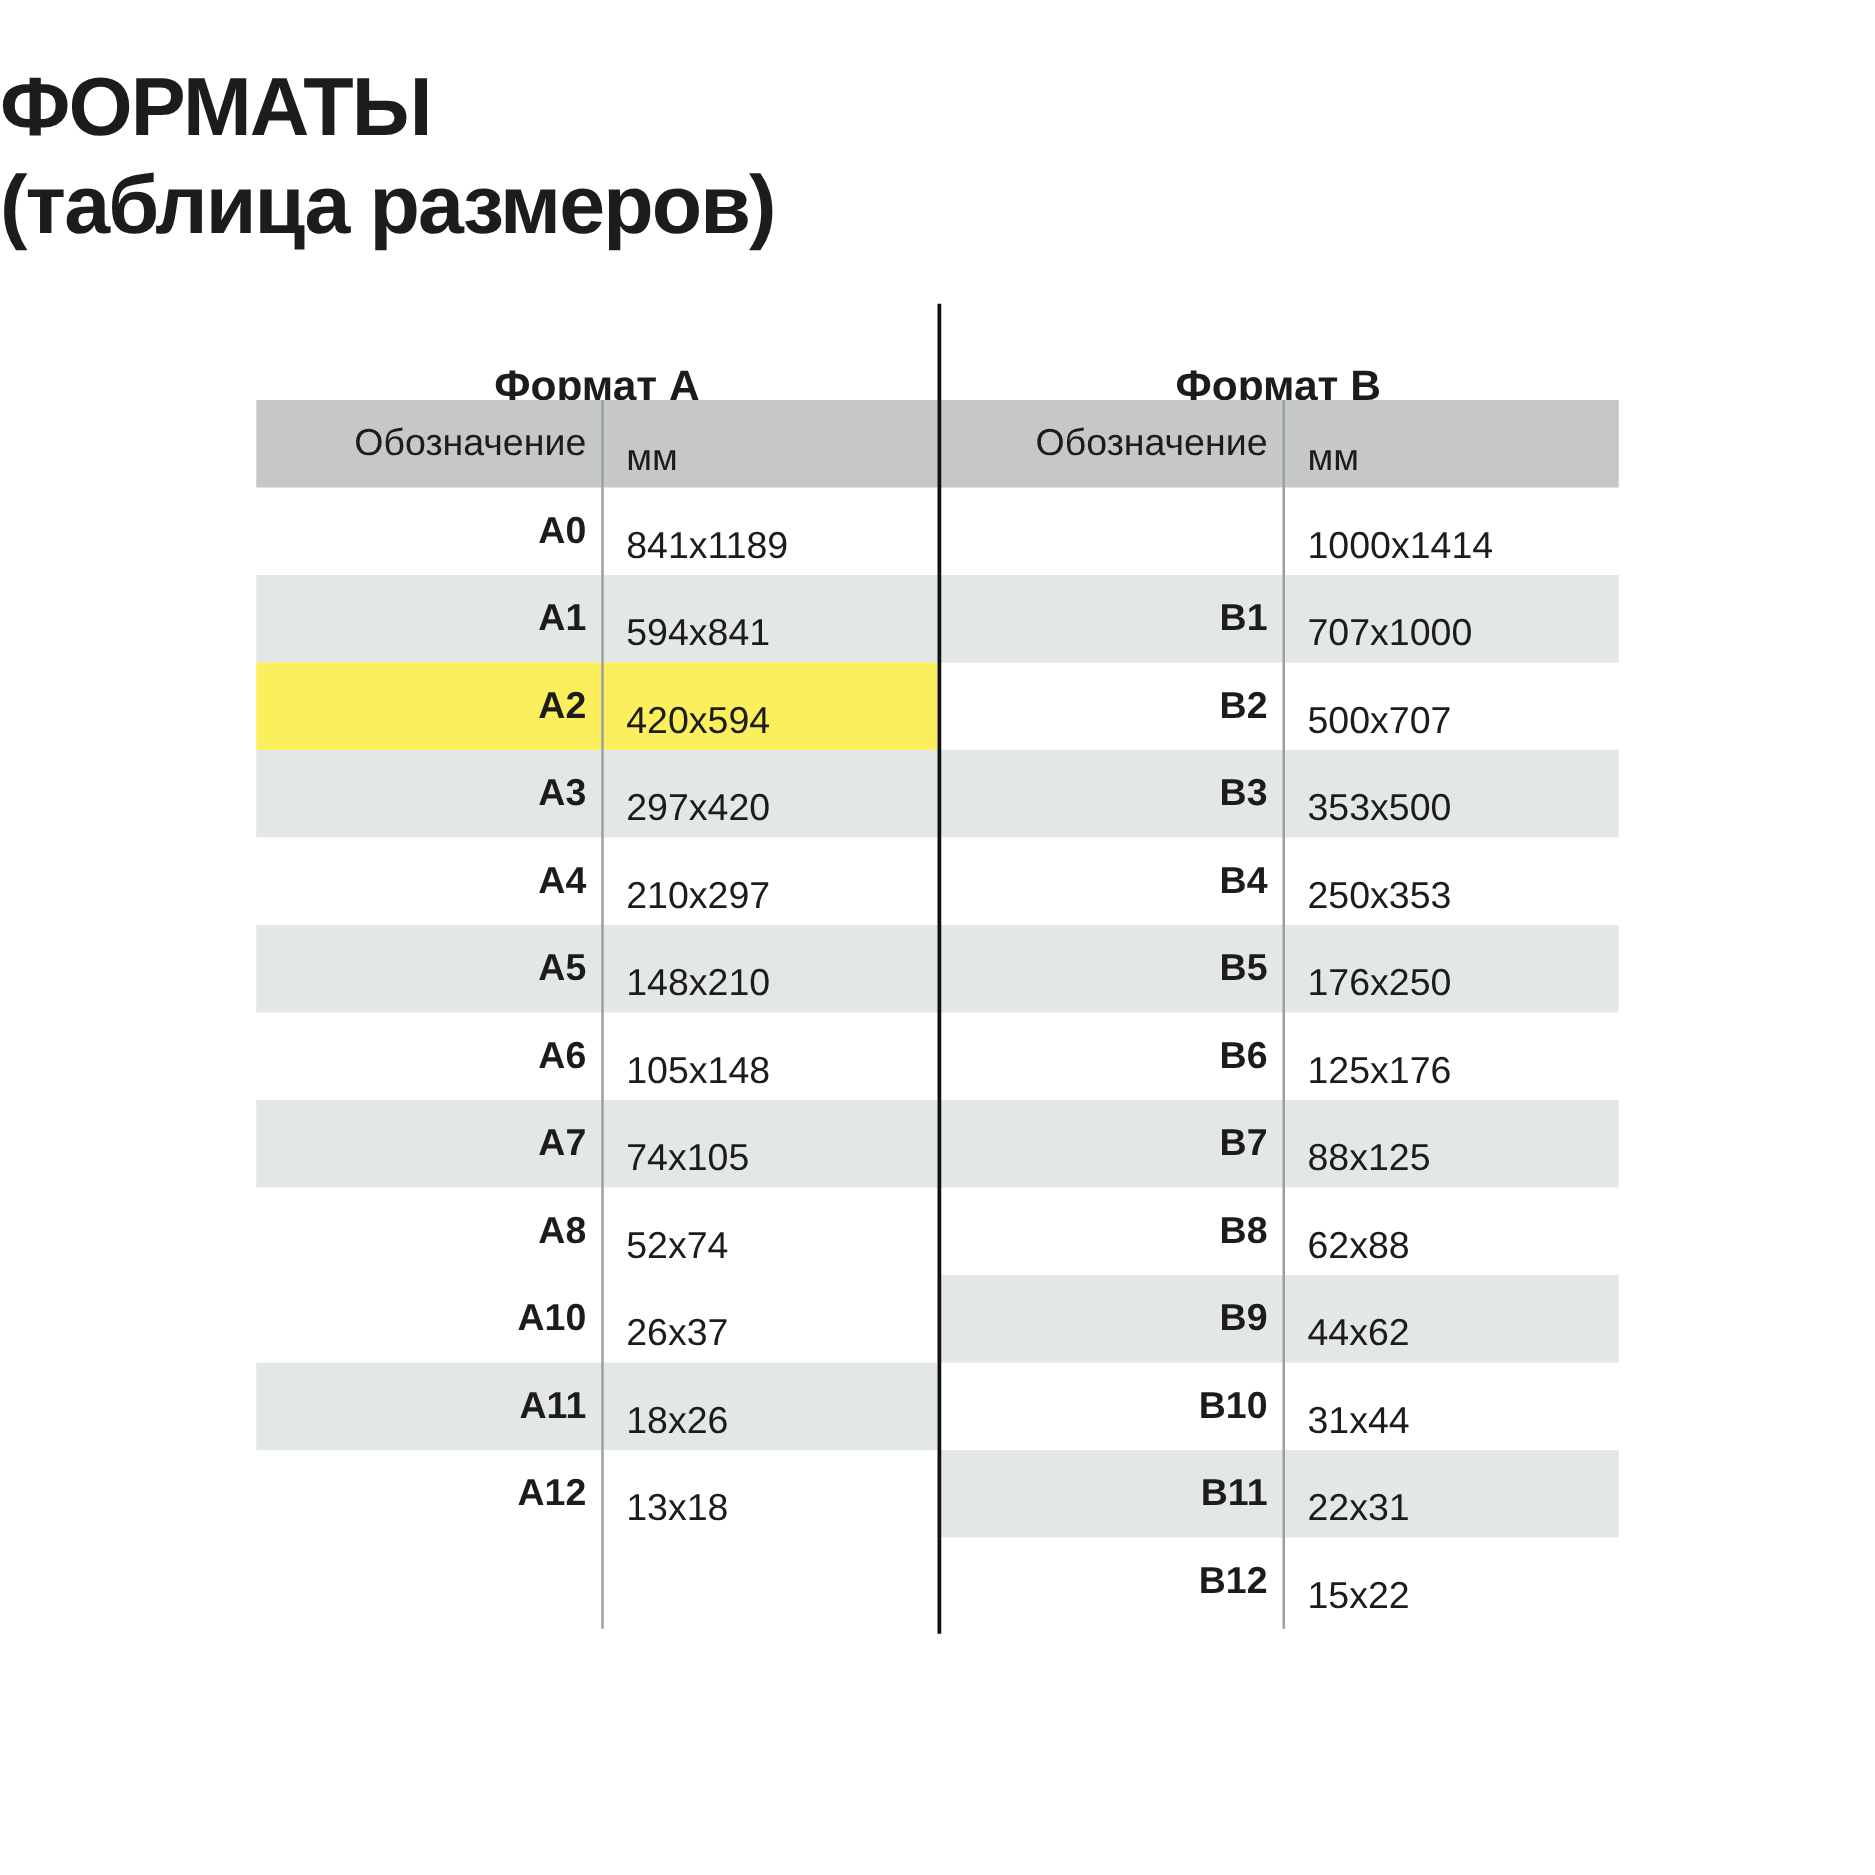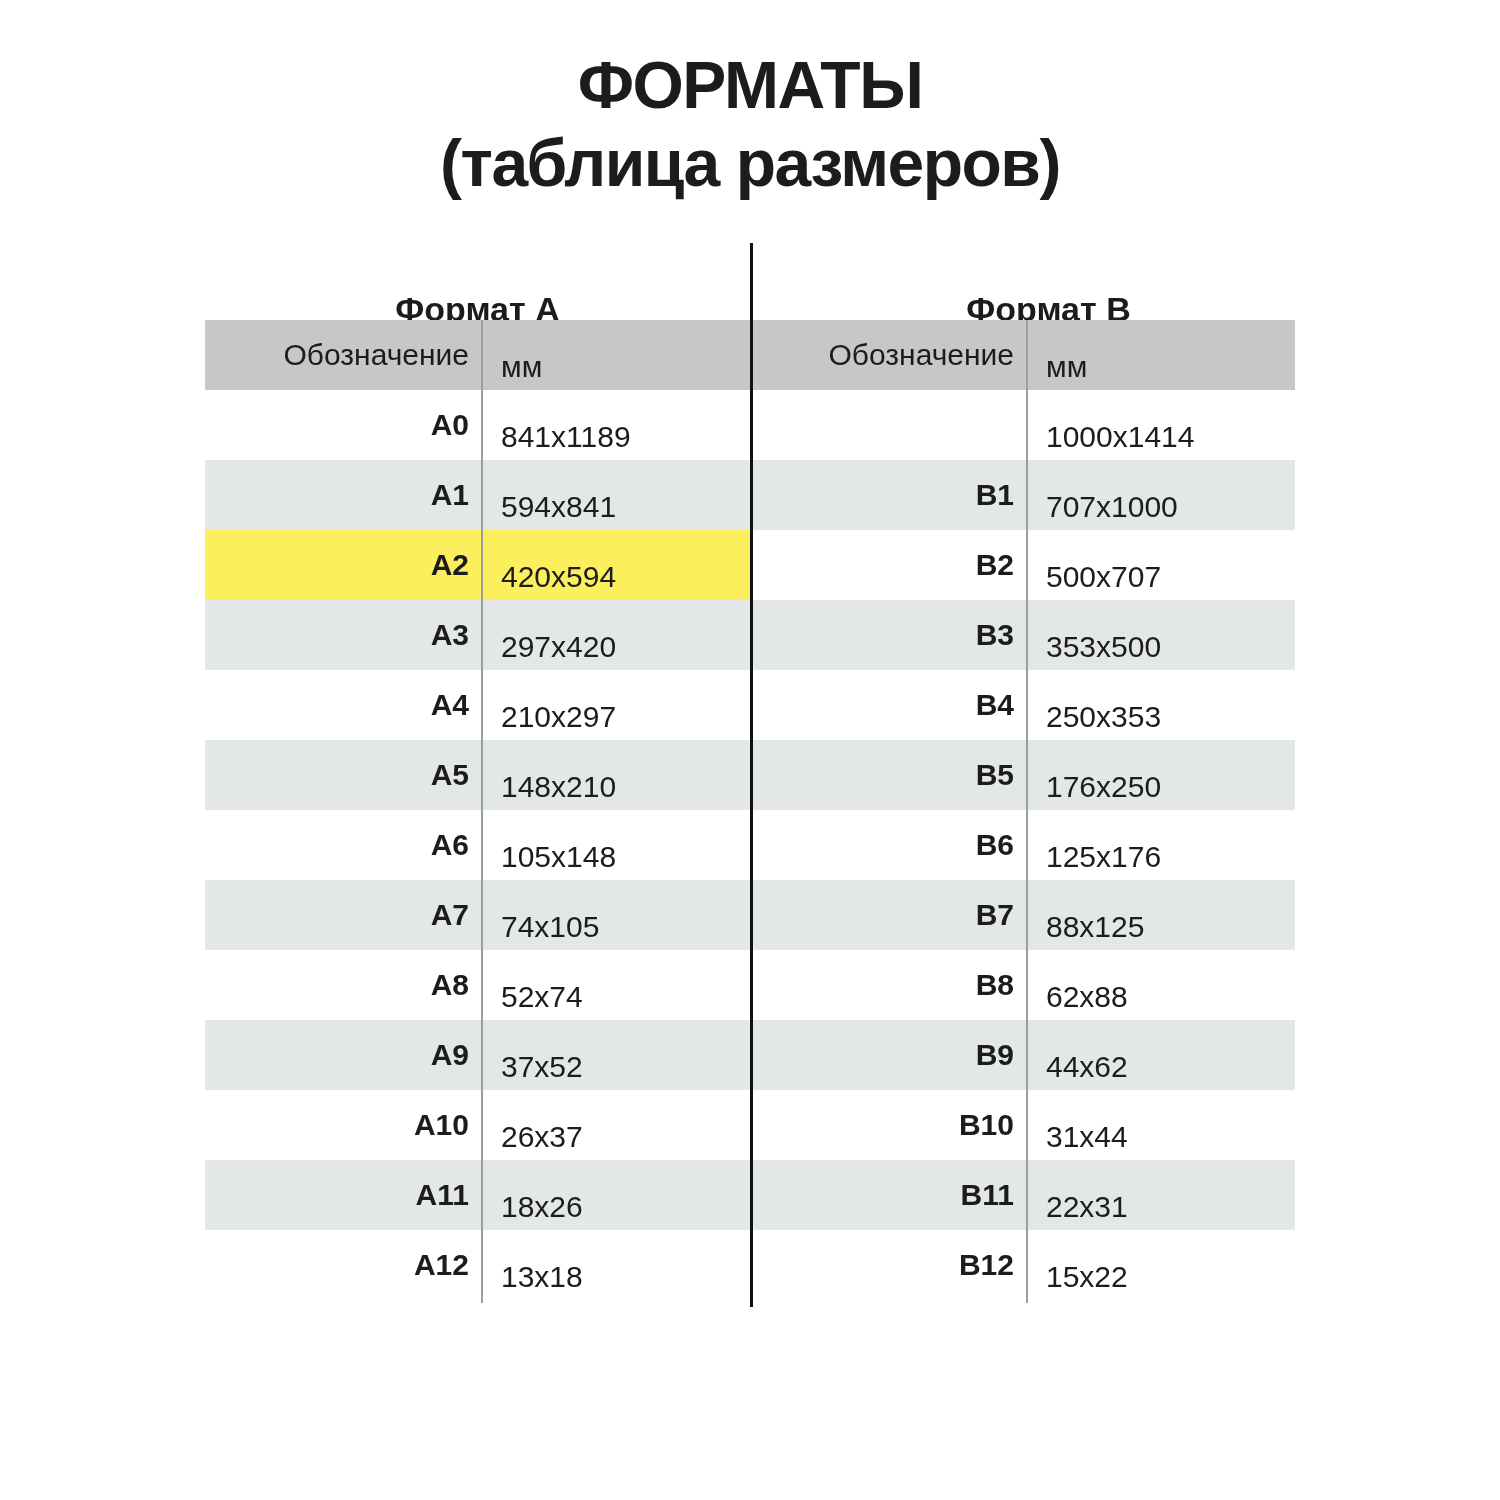--- a/index.html
+++ b/index.html
@@ -6,30 +6,30 @@
   .page{
     position:relative;
     width:1500px;height:1500px;
     background:var(--c-bg,#fff);
     font-family:"Liberation Sans", sans-serif;
     color:var(--c-text,#1c1c1c);
     overflow:hidden;
   }
   .page-title{
     position:absolute;top:46px;left:0;width:1500px;
-    text-align:center;font-weight:bold;font-size:66px;line-height:78px;
+    font-weight:bold;font-size:66px;line-height:78px;
     letter-spacing:-1.5px;color:var(--c-text,#1c1c1c);
   }
   .table-wrap{position:absolute;left:205px;top:240px;width:1090px;height:1070px;}
   .half-heading{
     position:absolute;top:0;height:54px;line-height:54px;width:545px;
     text-align:center;font-size:34px;font-weight:bold;margin-top:42px;
   }
   .heading-a{left:0;}
-  .heading-b{left:571px;}
+  .heading-b{left:545px;}
   .half{position:absolute;top:80px;width:545px;height:980px;}
   .half-a{left:0;}
   .half-b{left:545px;}
   .thead{height:70px;background:var(--c-header,#c6c7c7);position:relative;}
   .row{height:70px;position:relative;background:transparent;}
   .row.alt{background:var(--c-alt,#e4e7e8);}
   .row.hl{background:var(--c-hl,#fcef5e);}
   .cell-desig{
     position:absolute;left:0;top:0;width:264px;height:50px;line-height:70px;
     text-align:right;font-size:30px;
@@ -98,24 +98,20 @@
             <span class="cell-desig">A6</span>
             <span class="cell-mm">105x148</span>
           </div>
           <div class="row alt">
             <span class="cell-desig">A7</span>
             <span class="cell-mm">74x105</span>
           </div>
           <div class="row">
             <span class="cell-desig">A8</span>
             <span class="cell-mm">52x74</span>
-          </div>
-          <div class="row alt">
-            <span class="cell-desig">A9</span>
-            <span class="cell-mm">37x52</span>
           </div>
           <div class="row">
             <span class="cell-desig">A10</span>
             <span class="cell-mm">26x37</span>
           </div>
           <div class="row alt">
             <span class="cell-desig">A11</span>
             <span class="cell-mm">18x26</span>
           </div>
           <div class="row">

